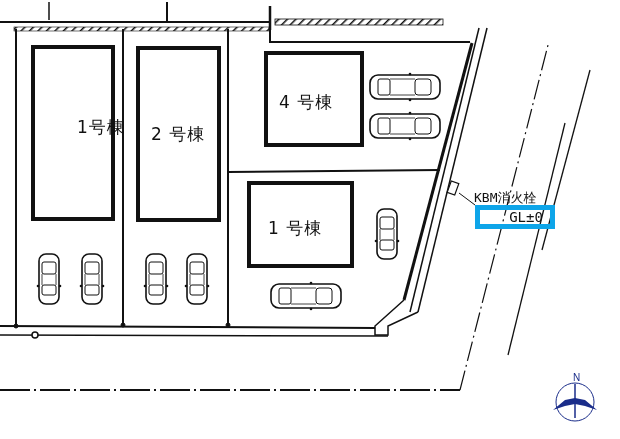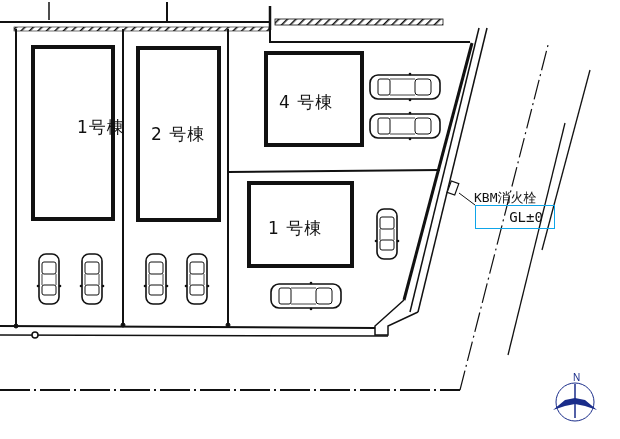--- a/index.html
+++ b/index.html
@@ -4,21 +4,21 @@
 <style>
   html, body { margin: 0; padding: 0; background: #ffffff; }
   body { width: 620px; height: 439px; position: relative; overflow: hidden;
          font-family: "DejaVu Sans", "Liberation Sans", sans-serif; }
   #site { position: absolute; left: 0; top: 0; width: 620px; height: 439px; }
   .bldg-label { position: absolute; font-size: 17px; color: #111; white-space: nowrap;
                 font-family: "DejaVu Sans", sans-serif; letter-spacing: 1px; }
   .kbm-label { position: absolute; font-size: 13px; color: #111; white-space: nowrap;
                font-family: "DejaVu Sans Mono", monospace; text-align: center; }
   .gl-box { position: absolute; left: 475px; top: 205px; width: 80px; height: 24px;
-            border: 1px solid #0ea5e9; box-sizing: border-box; display: flex;
+            border: 5px solid #0ea5e9; box-sizing: border-box; display: flex;
             align-items: center; justify-content: center; font-size: 14px;
             font-family: "DejaVu Sans Mono", monospace; color: #111; background: transparent; padding-left: 22px; }
   .north-n { position: absolute; left: 573px; top: 372px; font-size: 10px; color: #1a2d8a;
              font-family: "Liberation Sans", sans-serif; }
 </style>
 </head>
 <body>
 
 <svg id="site" viewBox="0 0 620 439" xmlns="http://www.w3.org/2000/svg">
   <defs>

